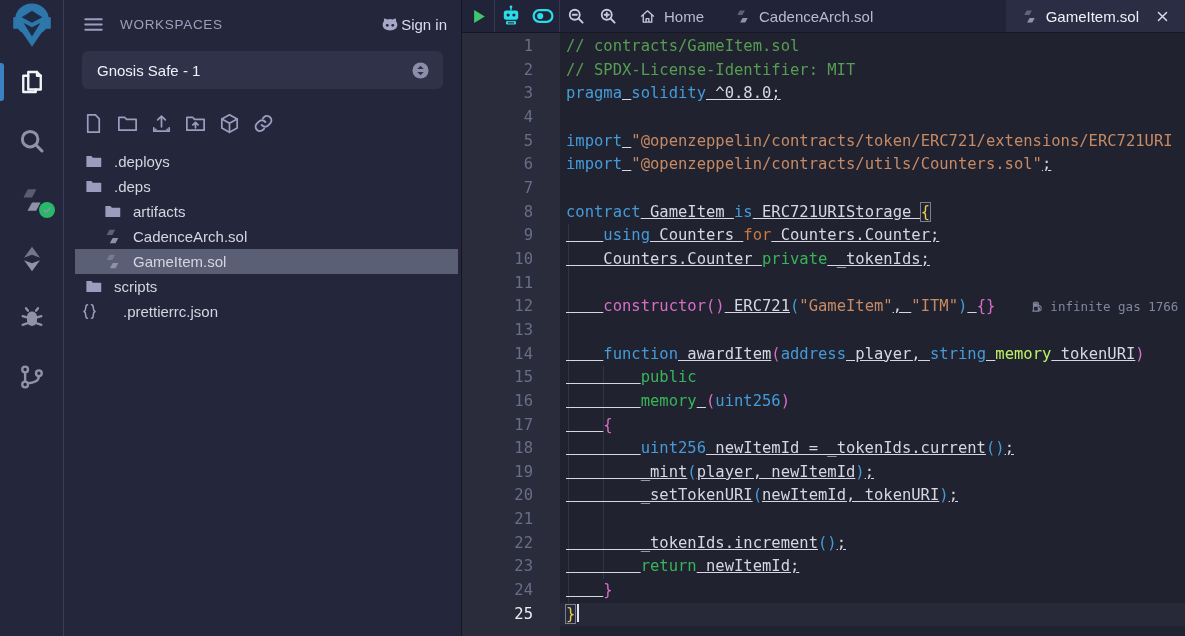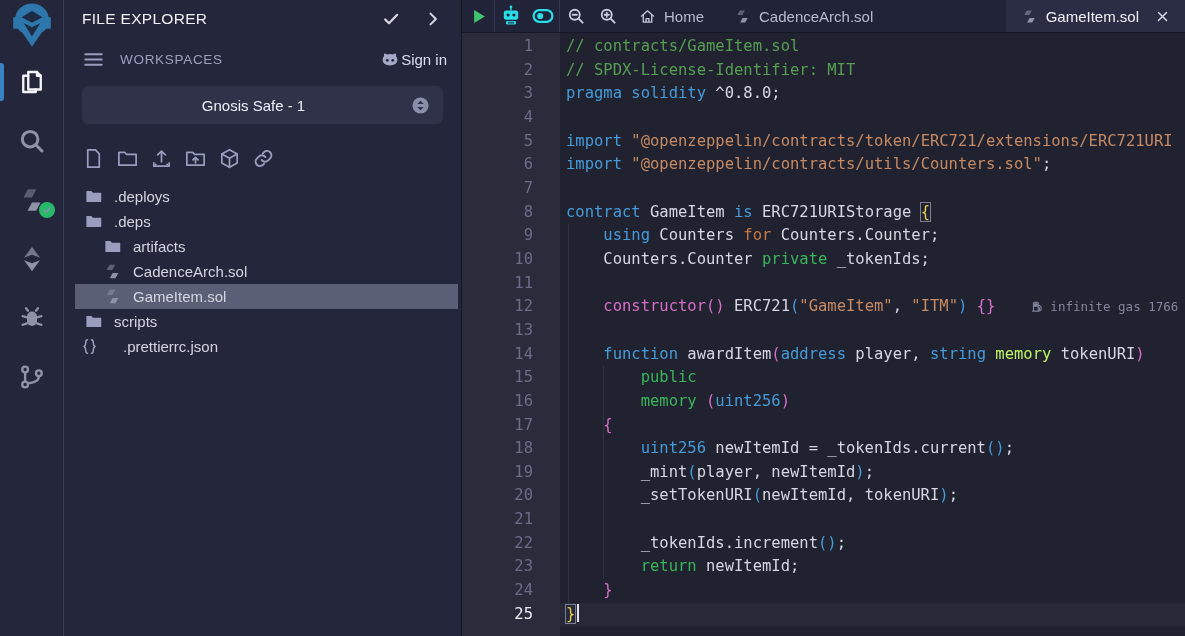--- a/index.html
+++ b/index.html
@@ -42,21 +42,21 @@
   .sb-title { flex:1; font-size:15.5px; letter-spacing:.3px; color:#f0f1f7; }
   .hdr-btn { width:20px; height:20px; margin-left:22px; cursor:pointer; }
   .sb-workspaces { height:34px; margin-top:7px; display:flex; align-items:center; padding:0 14px 0 18px; }
   .hamburger { width:23px; height:23px; color:#9a9dbe; margin-right:15px; cursor:pointer; }
   .ws-label { flex:1; font-size:13.5px; letter-spacing:.7px; color:#9da0bd; }
   .sign-in { display:flex; align-items:center; cursor:pointer; }
   .sign-in .icn { width:22px; height:22px; color:#a5a8c6; }
   .sign-in-label { font-size:15px; color:#dddfef; }
   .sb-dropdown {
     margin:10px 18px 0; height:38px; background:#2f3248; border-radius:6px;
-    display:flex; align-items:center; padding:0 12px 0 15px; cursor:pointer;text-align:center;
+    display:flex; align-items:center; padding:0 12px 0 15px; cursor:pointer;
   }
   .sb-dropdown-value { flex:1; font-size:15px; color:#eef0f8; }
   .sb-dropdown .icn { width:21px; height:21px; }
   .sb-filetools { margin:23px 0 0 18px; display:flex; gap:11px; }
   .ft-btn { width:23px; height:23px; color:#9a9dbe; background:none; border:none; cursor:pointer; padding:0; }
   .sb-tree { margin-top:14px; }
   .tree-row { height:25px; display:flex; align-items:center; gap:11px; font-size:15px; color:#d4d5e0; cursor:pointer; white-space:nowrap; }
   .tree-row .icn { width:19px; height:19px; flex:none; color:#9a9dbe; }
   .tree-row .icn.sol { color:#8e91a8; }
   .tree-row.selected { background:#5a5f75; margin-left:11px; margin-right:3px; }
@@ -80,21 +80,21 @@
   .code-wrap { position:relative; flex:1; display:flex; font-family:"DejaVu Sans Mono", monospace; font-size:15.5px; line-height:23.66px; overflow:hidden; }
   .gutter { width:98px; flex:none; background:#2a2c3b; padding-top:2px; }
   .ln { height:23.66px; text-align:right; padding-right:27px; color:#696d88; cursor:pointer; }
   .ln.active { color:#eceef6; }
   .code { flex:1; position:relative; padding:2px 0 0 6px; min-width:0; overflow:hidden; }
   .cur-line { position:absolute; left:0; right:0; height:23.66px; background:#272939; z-index:0; }
   .iguide { position:absolute; width:1px; background:rgba(255,255,255,.08); z-index:0; }
   .cl { position:relative; height:23.66px; white-space:pre; z-index:1; cursor:text; }
   .tok-cm { color:#569e52; } .tok-kb { color:#459bd8; } .tok-kg { color:#38b559; }
   .tok-ko { color:#c87a3e; } .tok-ky { color:#bef264; } .tok-pk { color:#d86ec7; }
-  .tok-st { color:#c68a64; } .tok-pb { color:#459bd8; } .tok-tx { color:#d6d7e2; }
+  .tok-st { color:#c68a64; } .tok-pb { color:#459bd8; } .tok-tx { color:#d6d7e2;text-decoration:underline; }
   .tok-yb { color:#e5cd52; box-shadow:0 0 0 1px #7c7f93; }
   .cursor { display:inline-block; width:2px; height:18px; background:#e2e3ee; vertical-align:-3px; margin-left:2px; }
   .hint { color:#82869e; font-size:12.5px; margin-left:36px; letter-spacing:0; }
   .hint .icn { width:13px; height:13px; vertical-align:-2px; margin-right:6px; color:#82869e; }
 </style>
 </head>
 <body>
 
 <div class="app">
 
@@ -165,33 +165,20 @@
               <circle cx="6.5" cy="18" r="2.3"></circle>
               <circle cx="17.5" cy="9" r="2.3"></circle>
               <path d="M6.5 8.3v7.4M8.8 17c5 0 8.7-2.3 8.7-5.7"></path>
             </g>
           </svg>
         </span>
       </div>
     </div>
 
   <div class="sidebar">
-    <div class="sb-header">
-      <span class="sb-title">FILE EXPLORER</span>
-      <span class="hdr-btn icn" id="hdrCheck">
-          <svg viewBox="0 0 24 24">
-            <path d="M5 12.6l4.6 4.6L19.4 7" fill="none" stroke="currentColor" stroke-linecap="round" stroke-linejoin="round" stroke-width="2.6"></path>
-          </svg>
-        </span>
-      <span class="hdr-btn icn" id="hdrChev">
-          <svg viewBox="0 0 24 24">
-            <path d="M9 5.5l6.5 6.5L9 18.5" fill="none" stroke="currentColor" stroke-linecap="round" stroke-linejoin="round" stroke-width="2.4"></path>
-          </svg>
-        </span>
-    </div>
     <div class="sb-workspaces">
       <span class="hamburger icn" id="hamburger">
           <svg viewBox="0 0 24 24">
             <path d="M3.5 6.5h17M3.5 12h17M3.5 17.5h17" fill="none" stroke="currentColor" stroke-linecap="round" stroke-linejoin="round" stroke-width="2.3"></path>
           </svg>
         </span>
       <span class="ws-label">WORKSPACES</span>
       <span class="sign-in">
         <span class="icn" id="ghIcon">
             <svg viewBox="0 0 24 24">

